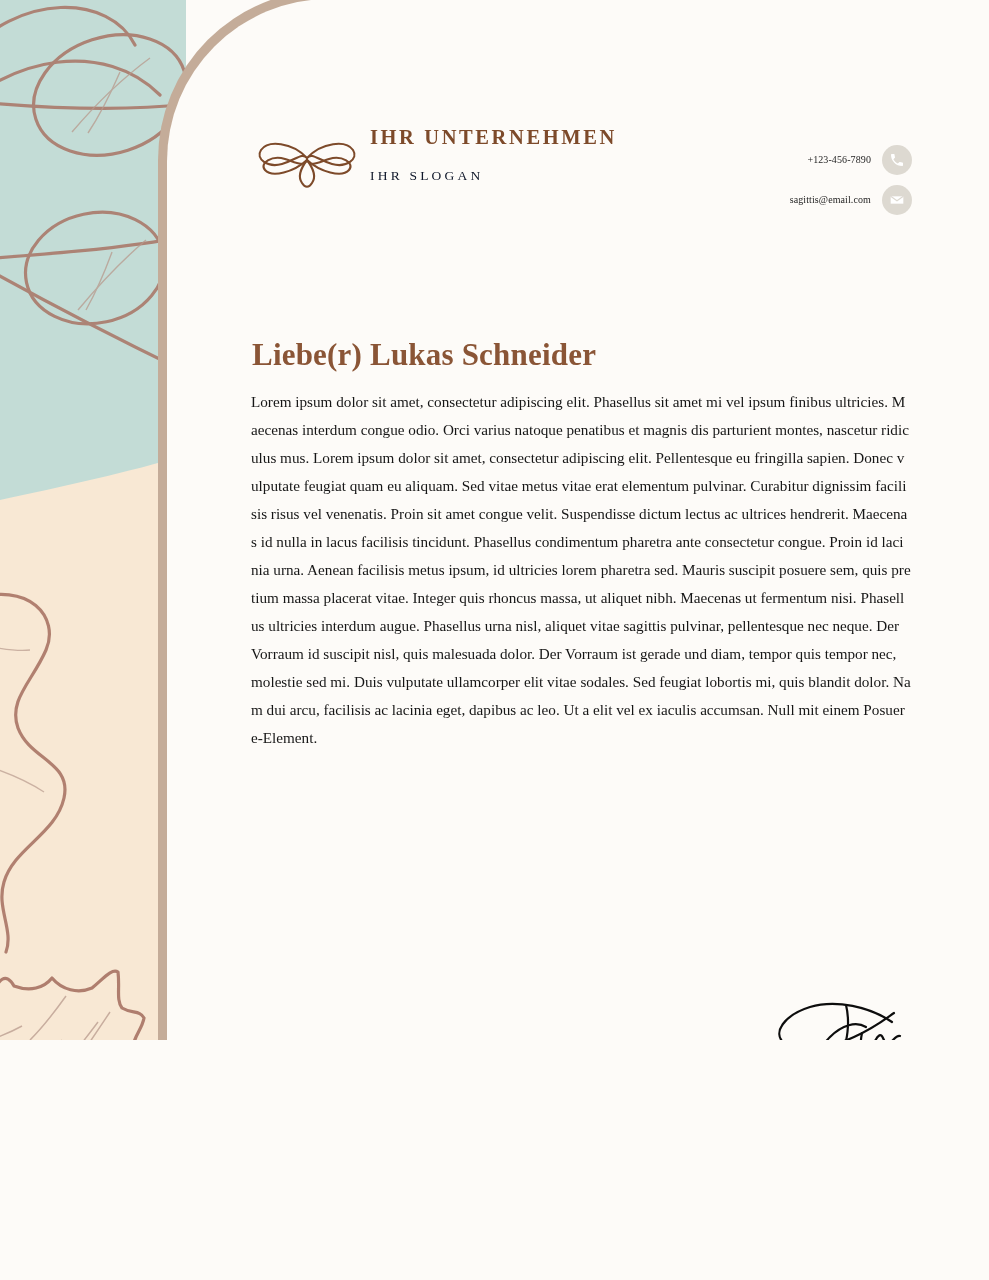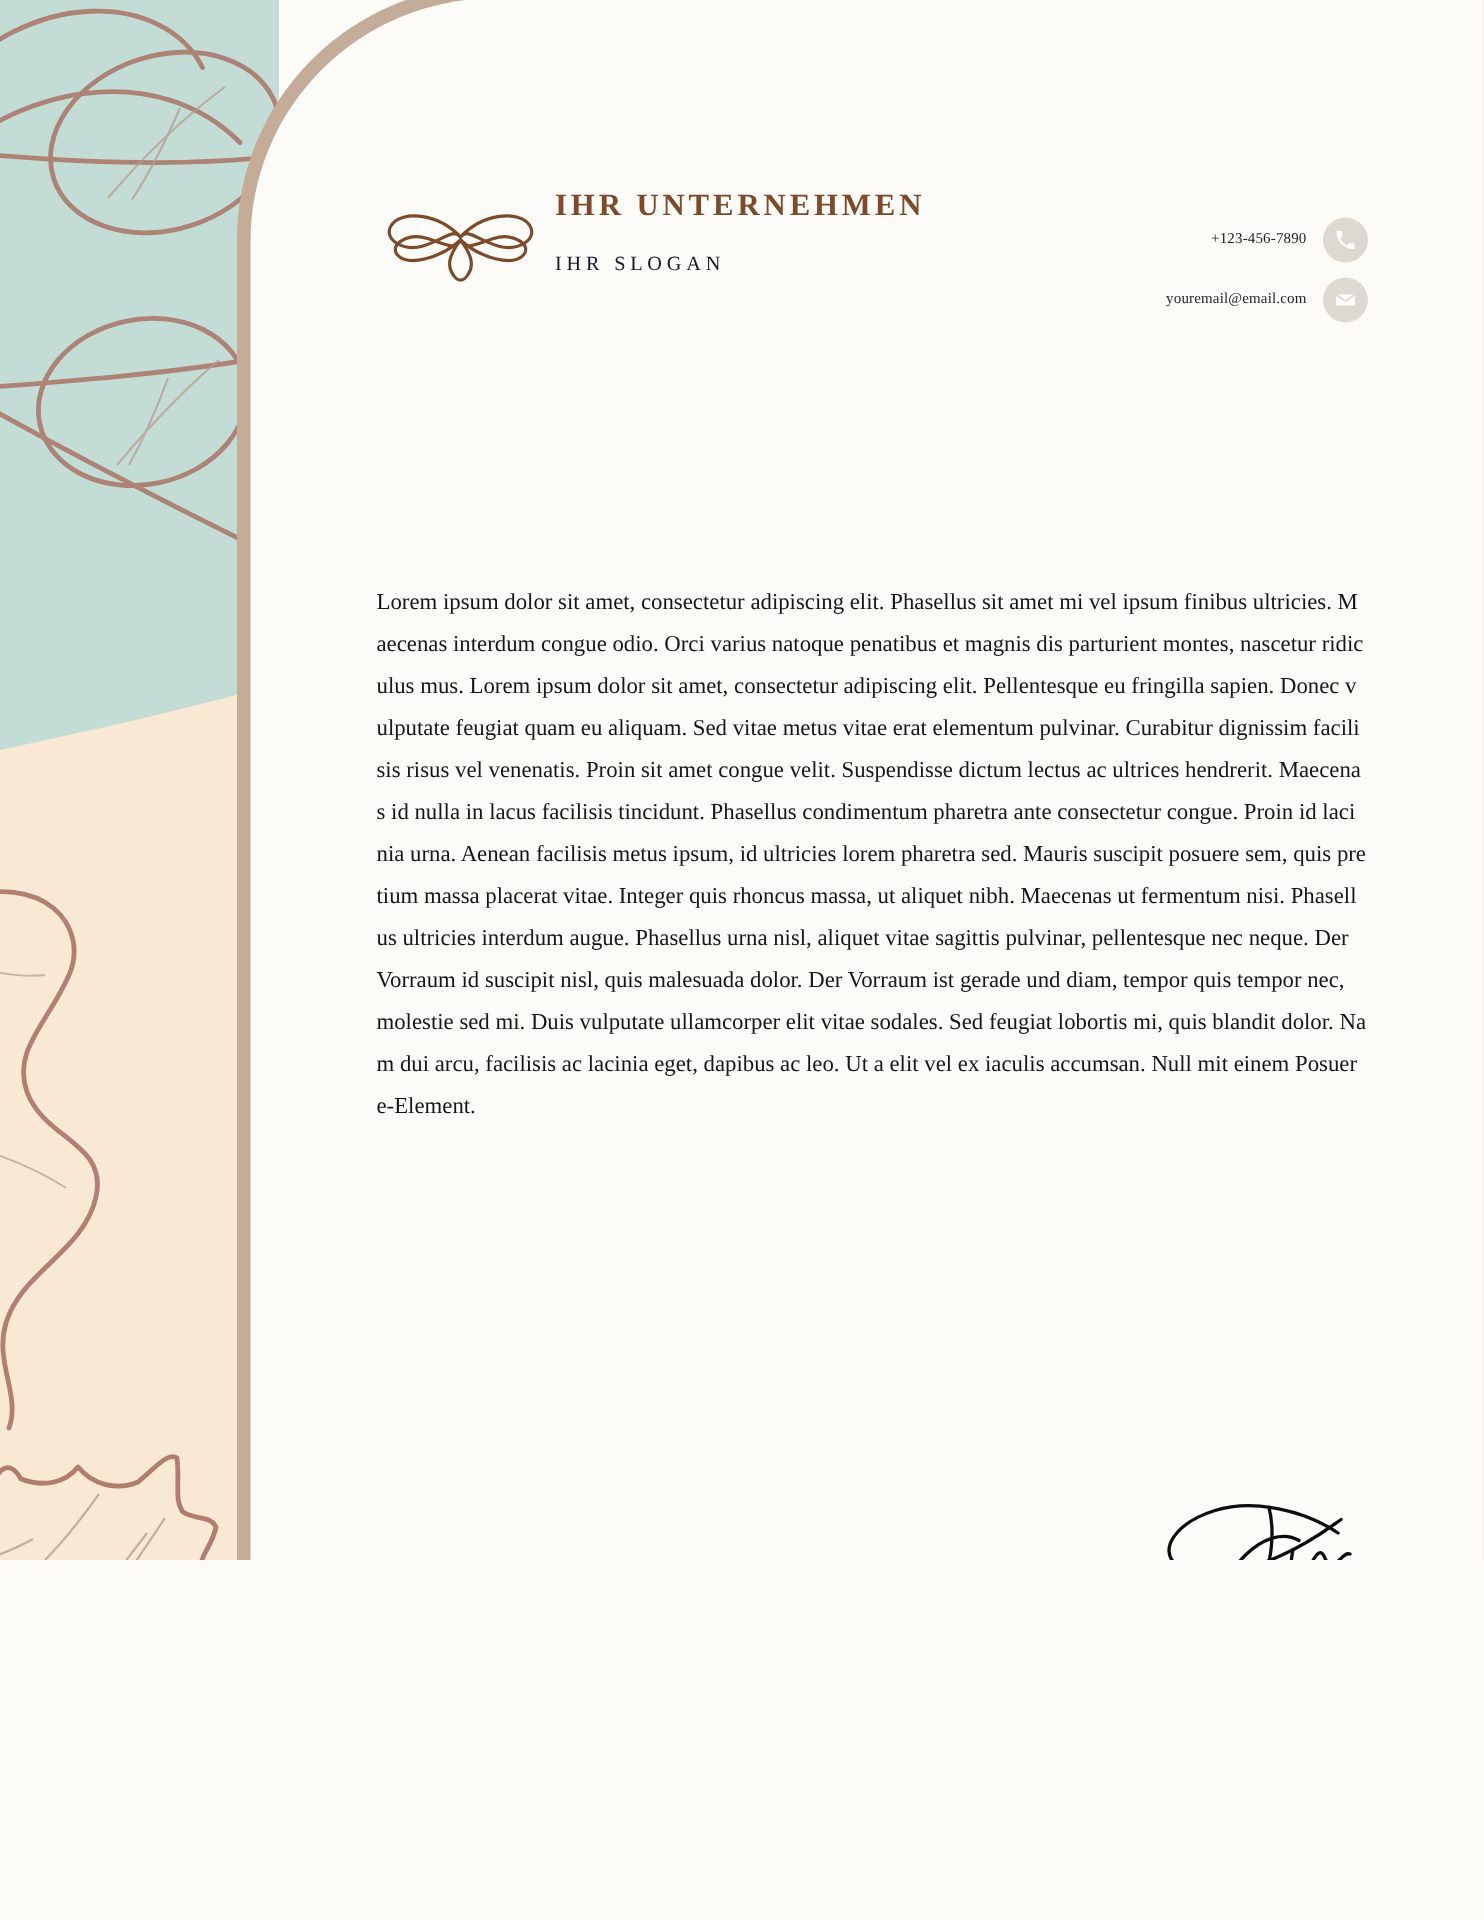--- a/index.html
+++ b/index.html
@@ -298,34 +298,35 @@
       <div class="contact-row">
         <span class="contact-text">+123-456-7890</span>
         <span class="contact-icon">
           <svg width="16" height="16" viewBox="0 0 24 24" fill="#ffffff">
             <path d="M6.6 10.8c1.4 2.8 3.8 5.2 6.6 6.6l2.2-2.2c.3-.3.7-.4 1-.2 1.2.4 2.4.6 3.6.6.6 0 1 .4 1 1V20c0 .6-.4 1-1 1C10.6 21 3 13.4 3 4c0-.6.4-1 1-1h3.4c.6 0 1 .4 1 1 0 1.3.2 2.5.6 3.6.1.4 0 .8-.2 1l-2.2 2.2z"></path>
           </svg>
         </span>
       </div>
 
       <div class="contact-row">
-        <span class="contact-text">youremail@email.com</span>
+        <span class="contact-text">sagittis@email.com</span>
         <span class="contact-icon">
           <svg width="16" height="16" viewBox="0 0 24 24" fill="#ffffff">
             <path d="M2.5 6.5h19v11h-19z" fill="#ffffff"></path>
             <path d="M2.5 6.5l9.5 6.6 9.5-6.6" fill="none" stroke="#ddd9d1" stroke-width="1.7"></path>
           </svg>
         </span>
       </div>
 
 
 
     </div>
   </div>
 
+  <h1 class="salutation">Liebe(r) Lukas Schneider</h1>
   <p class="body-copy">Lorem ipsum dolor sit amet, consectetur adipiscing elit. Phasellus sit amet mi vel ipsum finibus ultricies. Maecenas interdum congue odio. Orci varius natoque penatibus et magnis dis parturient montes, nascetur ridiculus mus. Lorem ipsum dolor sit amet, consectetur adipiscing elit. Pellentesque eu fringilla sapien. Donec vulputate feugiat quam eu aliquam. Sed vitae metus vitae erat elementum pulvinar. Curabitur dignissim facilisis risus vel venenatis. Proin sit amet congue velit. Suspendisse dictum lectus ac ultrices hendrerit. Maecenas id nulla in lacus facilisis tincidunt. Phasellus condimentum pharetra ante consectetur congue. Proin id lacinia urna. Aenean facilisis metus ipsum, id ultricies lorem pharetra sed.   Mauris suscipit posuere sem, quis pretium massa placerat vitae. Integer quis rhoncus massa, ut aliquet nibh. Maecenas ut fermentum nisi. Phasellus ultricies interdum augue. Phasellus urna nisl, aliquet vitae sagittis pulvinar, pellentesque nec neque. Der Vorraum id suscipit nisl, quis malesuada dolor. Der Vorraum ist gerade und diam, tempor quis tempor nec, molestie sed mi. Duis vulputate ullamcorper elit vitae sodales. Sed feugiat lobortis mi, quis blandit dolor. Nam dui arcu, facilisis ac lacinia eget, dapibus ac leo. Ut a elit vel ex iaculis accumsan.   Null mit einem Posuere-Element.</p>
 
   <div class="sign-block">
     <svg class="signature-mark" width="150" height="85" viewBox="0 0 150 85">
       <g fill="none" stroke="#0d0d0d" stroke-width="2.2" stroke-linecap="round">
         <path d="M134,27 C112,12 78,4 52,12 C26,20 14,38 26,48
                  C38,58 70,54 96,42 C118,32 130,22 136,18"></path>
         <path d="M88,10 C92,26 90,48 82,62 C76,73 66,78 61,72
                  C56,66 62,52 72,42 C84,30 98,26 108,32"></path>
         <path d="M104,38 C102,48 102,54 106,56 C110,58 114,52 117,46

